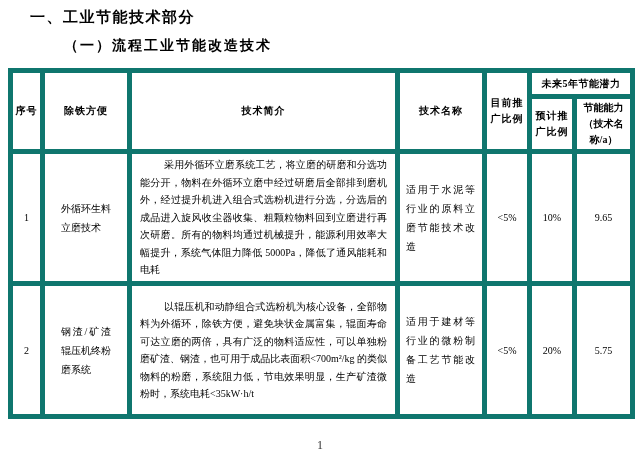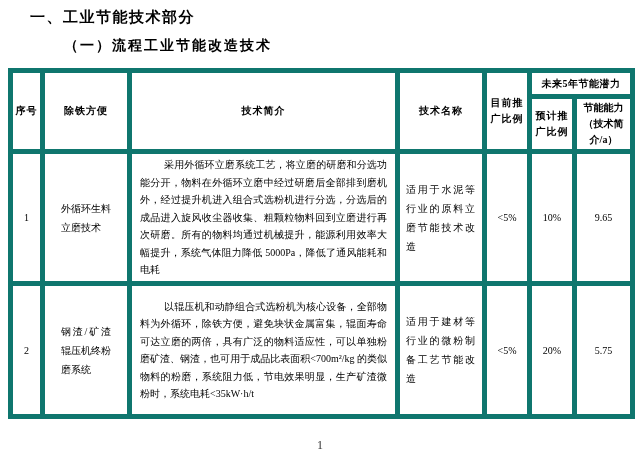--- a/index.html
+++ b/index.html
@@ -84,21 +84,21 @@
         <th rowspan="2">除铁方便</th>
         <th rowspan="2">技术简介</th>
         <th rowspan="2">技术名称</th>
         <th rowspan="2">目前推广比例</th>
         <th colspan="2" class="group">未来5年节能潜力</th>
       </tr>
       <tr class="hdr-b">
         <th>预计推广比例</th>
         <th>
           <span class="cap-line">节能能力</span>
-          <span class="cap-line">（技术简介/a）</span>
+          <span class="cap-line">（技术名称/a）</span>
         </th>
       </tr>
     </thead>
     <tbody>
       <tr class="row-1">
         <td class="c-idx">1</td>
         <td class="c-name">外循环生料立磨技术</td>
         <td class="c-brief">采用外循环立磨系统工艺，将立磨的研磨和分选功能分开，物料在外循环立磨中经过研磨后全部排到磨机外，经过提升机进入组合式选粉机进行分选，分选后的成品进入旋风收尘器收集、粗颗粒物料回到立磨进行再次研磨。所有的物料均通过机械提升，能源利用效率大幅提升，系统气体阻力降低 5000Pa，降低了通风能耗和电耗</td>
         <td class="c-scope">适用于水泥等行业的原料立磨节能技术改造</td>
         <td class="c-num">&lt;5%</td>

